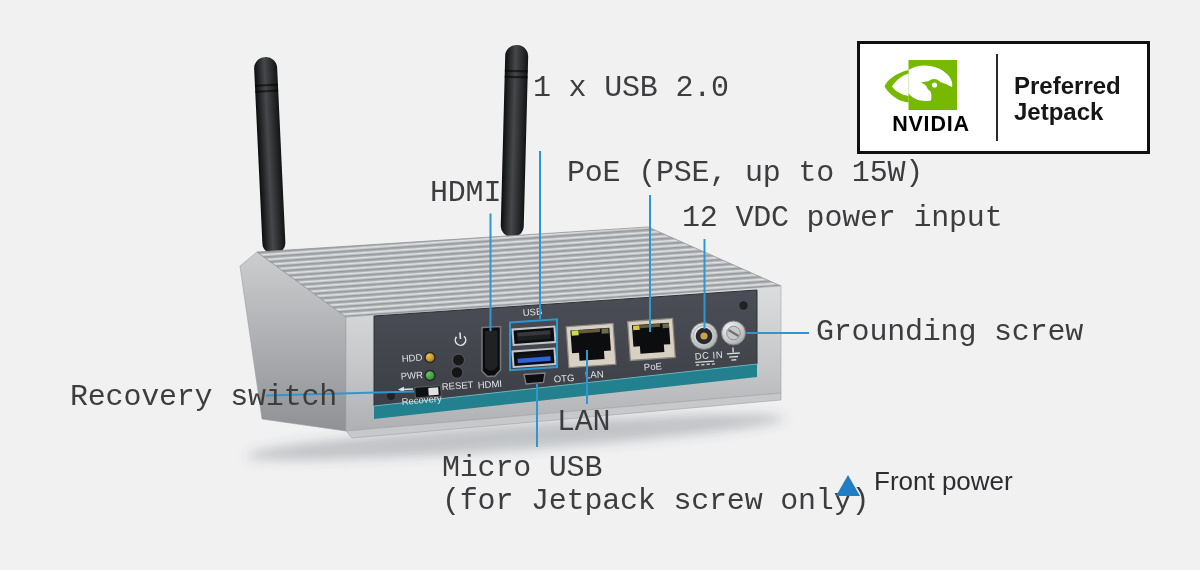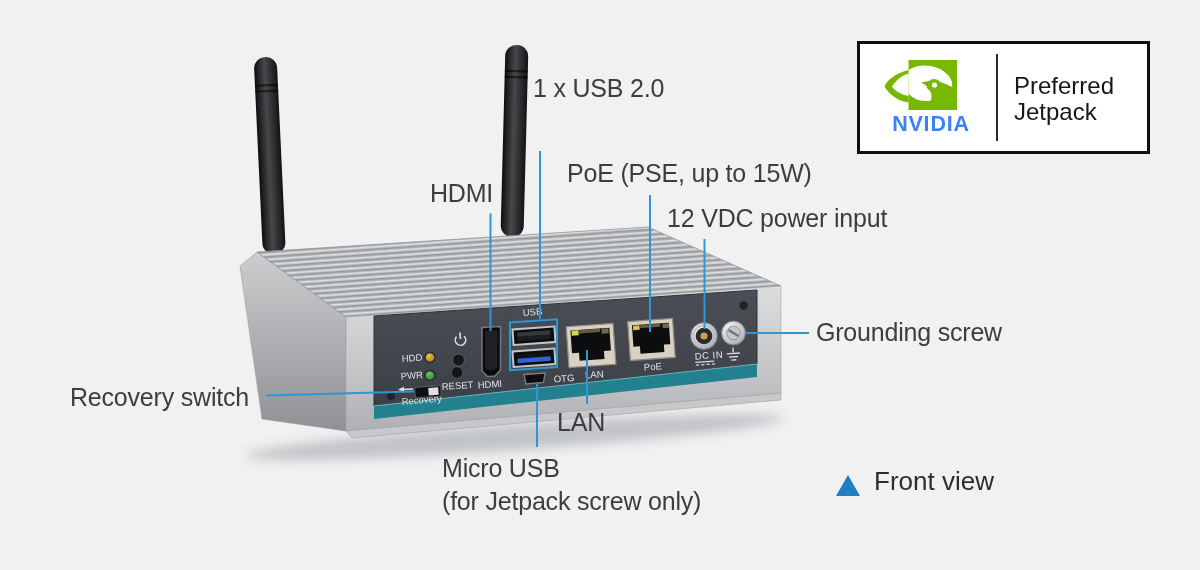--- a/index.html
+++ b/index.html
@@ -1,28 +1,28 @@
 <!DOCTYPE html>
 <html><head>
 <meta charset="utf-8">
 <style>
   html,body{margin:0;padding:0;background:#e8e8e9;}
   .stage{position:relative;width:1200px;height:570px;background:#f1f1f2;overflow:hidden;
          font-family:"Liberation Sans",sans-serif;}
   .stage svg{position:absolute;left:0;top:0;}
-  .lbl{position:absolute;font-size:25px;line-height:30px;color:#3d3d3f;letter-spacing:-0.2px;white-space:nowrap;}
+  .lbl{position:absolute;font-size:30px;line-height:30px;color:#3d3d3f;letter-spacing:-0.2px;white-space:nowrap;font-family:Liberation Mono, monospace;}
   .lbl.two div{white-space:nowrap;line-height:33px;}
   .plabel{fill:#e2e3e5;font-family:"Liberation Sans",sans-serif;font-size:9.5px;}
   .badge{position:absolute;left:857px;top:41px;width:293px;height:113px;background:#ffffff;
          border:3px solid #101010;box-sizing:border-box;}
   .badge .logo{position:absolute;left:23px;top:16px;width:74px;height:50px;}
   .badge .brand{position:absolute;left:0px;top:68px;width:142px;text-align:center;
-                font-size:21.5px;font-weight:800;letter-spacing:0.8px;color:#3b82f6;}
+                font-size:21.5px;font-weight:800;letter-spacing:0.8px;color:#000000;}
   .badge .divider{position:absolute;left:136px;top:10px;width:2px;height:87px;background:#2a2a2a;}
-  .badge .tier{position:absolute;left:154px;top:29px;font-size:24px;font-weight:normal;
+  .badge .tier{position:absolute;left:154px;top:29px;font-size:24px;font-weight:bold;
                line-height:26px;color:#161616;}
   .frontview{position:absolute;left:836px;top:466px;}
   .frontview .tri{position:absolute;left:0;top:9px;width:0;height:0;
       border-left:12px solid transparent;border-right:12px solid transparent;
       border-bottom:21px solid #1f7ec5;}
   .frontview .txt{position:absolute;left:38px;top:0;font-size:26px;color:#2d2d2f;white-space:nowrap;}
 </style>
 </head>
 <body>
 
@@ -195,21 +195,21 @@
       <line x1="704.5" y1="239" x2="704.5" y2="329"></line>
       <line x1="746.5" y1="333" x2="809" y2="333"></line>
       <line x1="266" y1="395.5" x2="414" y2="391.5"></line>
       <line x1="587" y1="350" x2="587" y2="404"></line>
       <line x1="537" y1="384" x2="537" y2="447"></line>
     </g>
   </svg>
 
   <div class="lbl" style="left:533px;top:73px;">1 x USB 2.0</div>
   <div class="lbl" style="left:567px;top:158px;text-align:right;">PoE (PSE, up to 15W)</div>
-  <div class="lbl" style="left:667px;top:203px;">12 VDC power input</div>
+  <div class="lbl" style="left:682px;top:203px;">12 VDC power input</div>
   <div class="lbl" style="left:430px;top:178px;">HDMI</div>
   <div class="lbl" style="left:816px;top:317px;">Grounding screw</div>
   <div class="lbl" style="left:70px;top:382px;">Recovery switch</div>
   <div class="lbl" style="left:557px;top:407px;">LAN</div>
   <div class="lbl two" style="left:442px;top:452px;">
     <div>Micro USB</div>
     <div>(for Jetpack screw only)</div>
   </div>
 
   <div class="badge">
@@ -223,16 +223,16 @@
     <div class="brand">NVIDIA</div>
     <div class="divider"></div>
     <div class="tier">
       <div>Preferred</div>
       <div>Jetpack</div>
     </div>
   </div>
 
   <div class="frontview">
     <span class="tri"></span>
-    <span class="txt">Front view</span>
+    <span class="txt">Front power</span>
   </div>
 
 </div>
 
 </body></html>

